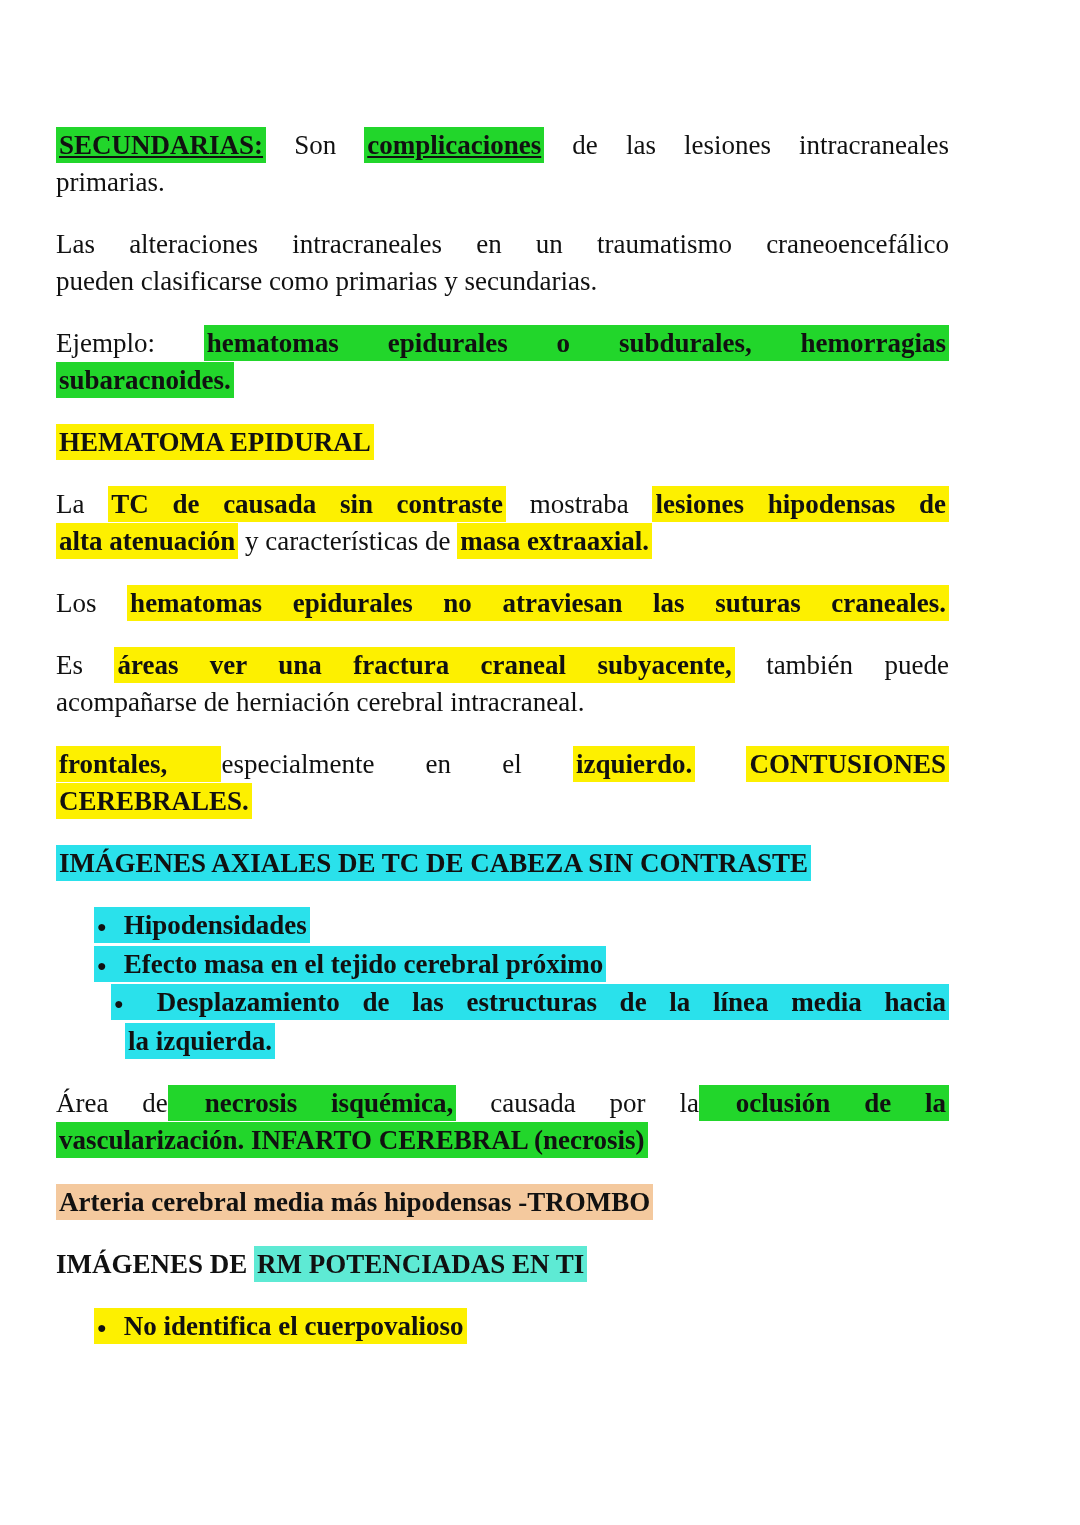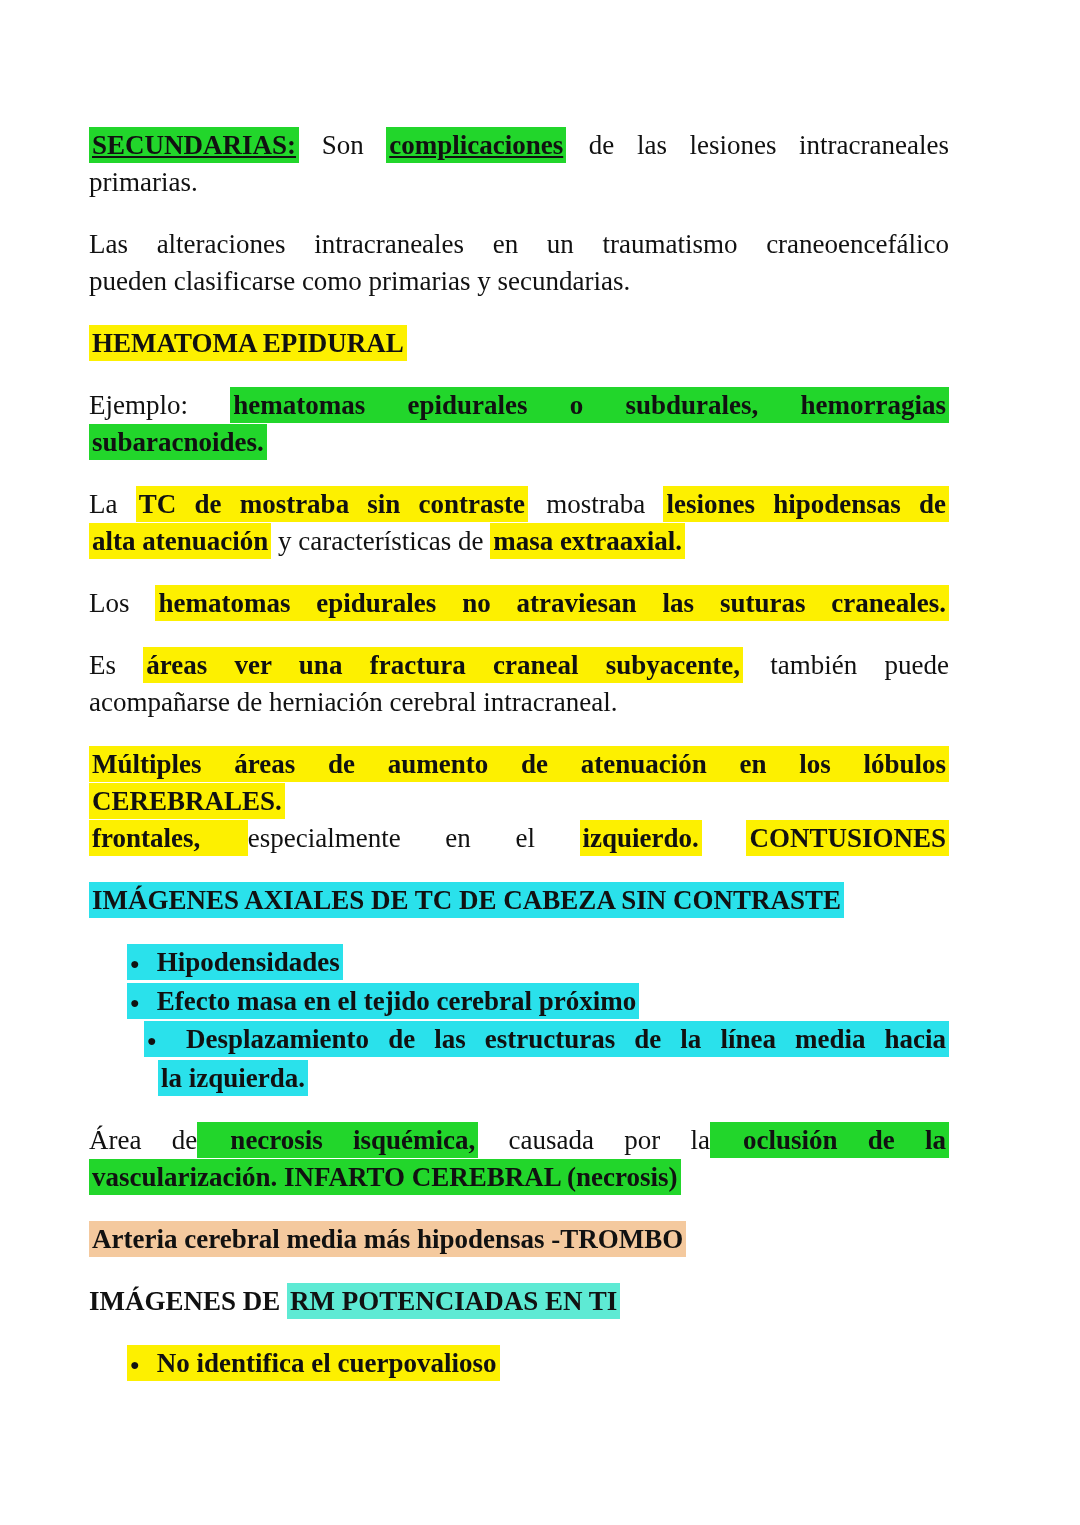--- a/index.html
+++ b/index.html
@@ -10,21 +10,21 @@
   body {
     width: 1080px;
     min-height: 1525px;
     font-family: "Liberation Serif", "DejaVu Serif", serif;
     font-size: 27px;
     line-height: 37px;
     color: #111111;
     overflow: hidden;
   }
   .content {
-    padding: 127px 131px 40px 89px;
+    padding: 127px 131px 40px 56px;
     box-sizing: border-box;
     width: 1080px;
   }
   .para { margin: 0 0 25px 0; }
   .line {
     text-align: justify;
     text-align-last: left;
     text-justify: inter-word;
     min-height: 37px;
   }
@@ -49,41 +49,40 @@
 <main class="content">
     <div class="para">
       <div class="line just"><span class="b u hl" style="background-color: rgb(34, 214, 43);">SECUNDARIAS:</span><span class=""> Son </span><span class="b u hl" style="background-color: rgb(34, 214, 43);">complicaciones</span><span class=""> de las lesiones intracraneales</span></div>
       <div class="line"><span class="">primarias.</span></div>
     </div>
     <div class="para">
       <div class="line just"><span class="">Las alteraciones intracraneales en un traumatismo craneoencefálico</span></div>
       <div class="line"><span class="">pueden clasificarse como primarias y secundarias.</span></div>
     </div>
     <div class="para">
-      <div class="line"><span class="b hl" style="background-color: rgb(253, 240, 0);">HEMATOMA EPIDURAL</span></div>
-    </div>
-    <div class="para">
       <div class="line just"><span class="">Ejemplo: </span><span class="b hl" style="background-color: rgb(34, 214, 43);">hematomas epidurales o subdurales, hemorragias</span></div>
       <div class="line"><span class="b hl" style="background-color: rgb(34, 214, 43);">subaracnoides.</span></div>
     </div>
     <div class="para">
-      <div class="line just"><span class="">La </span><span class="b hl" style="background-color: rgb(253, 240, 0);">TC de mostraba sin contraste</span><span class=""> mostraba </span><span class="b hl" style="background-color: rgb(253, 240, 0);">lesiones hipodensas de</span></div>
+      <div class="line"><span class="b hl" style="background-color: rgb(253, 240, 0);">HEMATOMA EPIDURAL</span></div>
+    </div>
+    <div class="para">
+      <div class="line just"><span class="">La </span><span class="b hl" style="background-color: rgb(253, 240, 0);">TC de causada sin contraste</span><span class=""> mostraba </span><span class="b hl" style="background-color: rgb(253, 240, 0);">lesiones hipodensas de</span></div>
       <div class="line"><span class="b hl" style="background-color: rgb(253, 240, 0);">alta atenuación</span><span class=""> y características de </span><span class="b hl" style="background-color: rgb(253, 240, 0);">masa extraaxial.</span></div>
     </div>
     <div class="para">
       <div class="line just"><span class="">Los </span><span class="b hl" style="background-color: rgb(253, 240, 0);">hematomas epidurales no atraviesan las suturas craneales.</span></div>
     </div>
     <div class="para">
       <div class="line just"><span class="">Es </span><span class="b hl" style="background-color: rgb(253, 240, 0);">áreas ver una fractura craneal subyacente,</span><span class=""> también puede</span></div>
       <div class="line"><span class="">acompañarse de herniación cerebral intracraneal.</span></div>
     </div>
     <div class="para">
-      <div class="line just"><span class="b hl" style="background-color: rgb(253, 240, 0);">Múltiples áreas de aumento de atenuación en los lóbulos</span></div>
+      <div class="line just"><span class="b hl" style="background-color: rgb(253, 240, 0);">frontales, </span><span class="">especialmente en el </span><span class="b hl" style="background-color: rgb(253, 240, 0);">izquierdo.</span><span class=""> </span><span class="b hl" style="background-color: rgb(253, 240, 0);">CONTUSIONES</span></div>
       <div class="line"><span class="b hl" style="background-color: rgb(253, 240, 0);">CEREBRALES.</span></div>
-      <div class="line just"><span class="b hl" style="background-color: rgb(253, 240, 0);">frontales, </span><span class="">especialmente en el </span><span class="b hl" style="background-color: rgb(253, 240, 0);">izquierdo.</span><span class=""> </span><span class="b hl" style="background-color: rgb(253, 240, 0);">CONTUSIONES</span></div>
     </div>
     <div class="para">
       <div class="line"><span class="b hl" style="background-color: rgb(42, 225, 235);">IMÁGENES AXIALES DE TC DE CABEZA SIN CONTRASTE</span></div>
     </div>
     <div class="para">
       <div class="line bullet"><span class="hl b" style="background-color: rgb(42, 225, 235);"><span class="marker">●</span><span class="gap"></span><span>Hipodensidades</span></span></div>
       <div class="line bullet"><span class="hl b" style="background-color: rgb(42, 225, 235);"><span class="marker">●</span><span class="gap"></span><span>Efecto masa en el tejido cerebral próximo</span></span></div>
       <div class="line just bullet"><span class="hl b" style="background-color: rgb(42, 225, 235); margin-left: 17px;"><span class="marker">●</span><span class="gap"></span><span>Desplazamiento de las estructuras de la línea media hacia</span></span></div>
       <div class="line indent"><span class="b hl" style="background-color: rgb(42, 225, 235); margin-top: 24px;">la izquierda.</span></div>
     </div>

